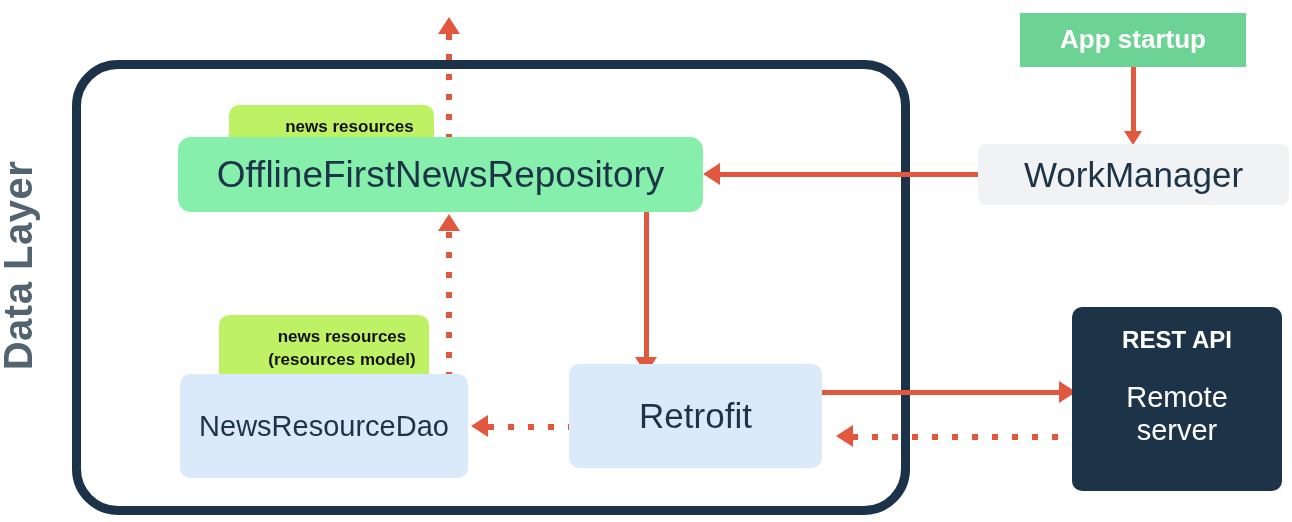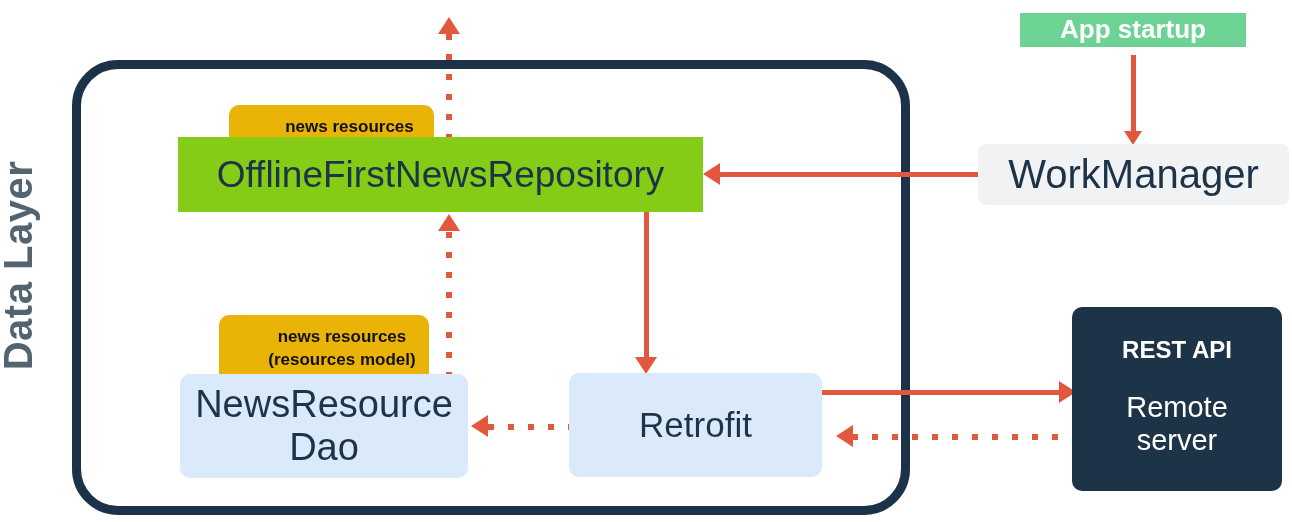--- a/index.html
+++ b/index.html
@@ -55,101 +55,101 @@
     z-index: 2;
     white-space: nowrap;
   }
 
   
   #repository-box {
     left: 178px;
     top: 137px;
     width: 525px;
     height: 75px;
-    background: #84cc16;
-    border-radius: 0;
+    background: #86efac;
+    border-radius: 13px;
     color: #1d3348;
     font-size: 37px;
     z-index: 4;
   }
   #dao-box {
     left: 180px;
     top: 374px;
     width: 288px;
     height: 104px;
     background: #daeafb;
     border-radius: 10px;
     color: #1d3348;
-    font-size: 38px;
-    z-index: 4;
-    flex-direction: column;
+    font-size: 29px;
+    z-index: 4;
+    flex-direction: row;
   }
   #network-box {
     left: 569px;
-    top: 373px;
+    top: 364px;
     width: 253px;
     height: 104px;
     background: #daeafb;
     border-radius: 10px;
     color: #1d3348;
     font-size: 35px;
     z-index: 4;
     flex-direction: column;
   }
   #workmanager-box {
     left: 978px;
     top: 144px;
     width: 311px;
     height: 61px;
     background: #f1f2f4;
     border-radius: 8px;
     color: #1d3348;
-    font-size: 40px;
+    font-size: 35px;
     z-index: 4;
   }
   #app-startup-box {
     left: 1020px;
     top: 13px;
     width: 226px;
-    height: 34px;
+    height: 54px;
     background: #6dd395;
     border-radius: 0px;
     color: #ffffff;
     font-size: 26px;
     font-weight: 600;
     z-index: 4;
   }
   #remote-server-box {
     left: 1072px;
     top: 307px;
     width: 210px;
     height: 184px;
     background: #1d3348;
     border-radius: 10px;
     color: #ffffff;
     z-index: 4;
     flex-direction: column;
     justify-content: flex-start;
-    padding-top: 30px;
+    padding-top: 20px;
   }
   #remote-server-api {
     font-size: 24px;
     font-weight: 600;
   }
   #remote-server-name {
     font-size: 29px;
     margin-top: 27px;
     line-height: 1.15;
   }
 
   
   .edge-label {
     position: absolute;
     box-sizing: border-box;
-    background: #eab308;
+    background: #bef264;
     border-radius: 10px;
     color: #111111;
     font-size: 17px;
     font-weight: 700;
     display: flex;
     align-items: center;
     justify-content: center;
     text-align: center;
     line-height: 1.35;
     z-index: 3;

